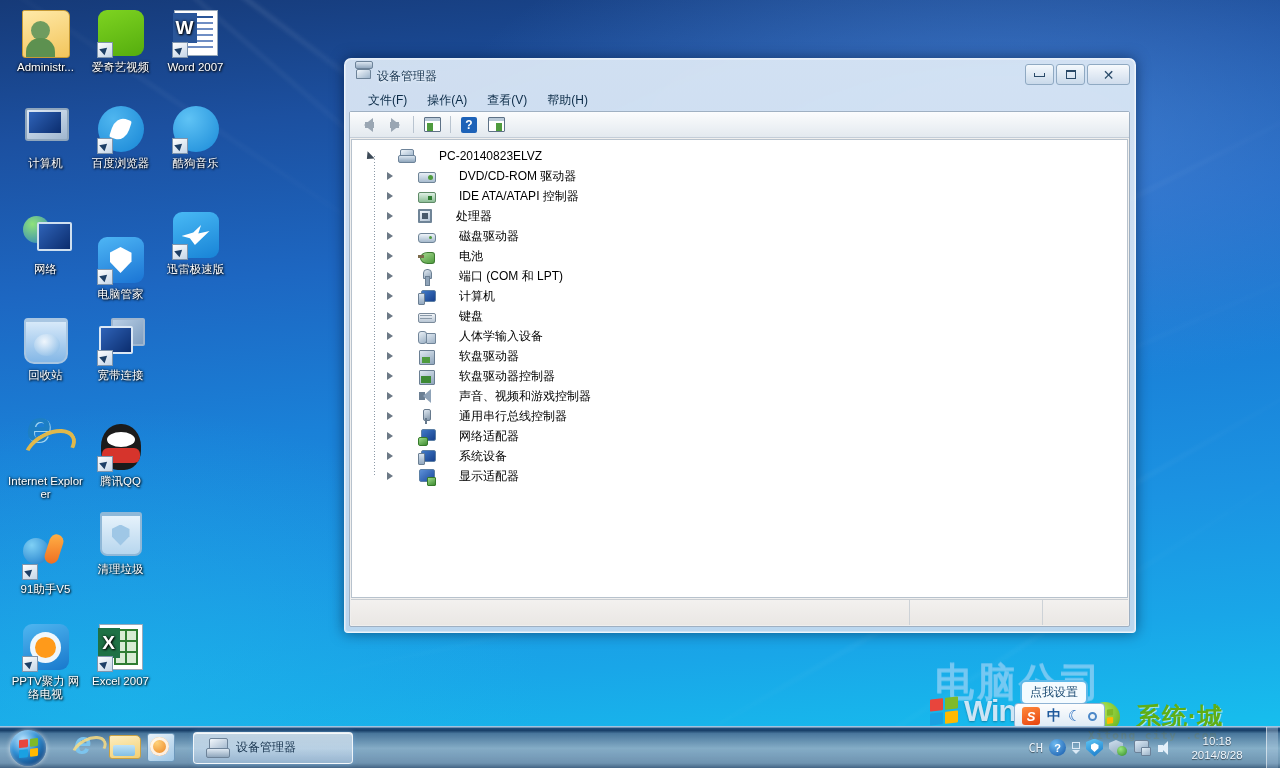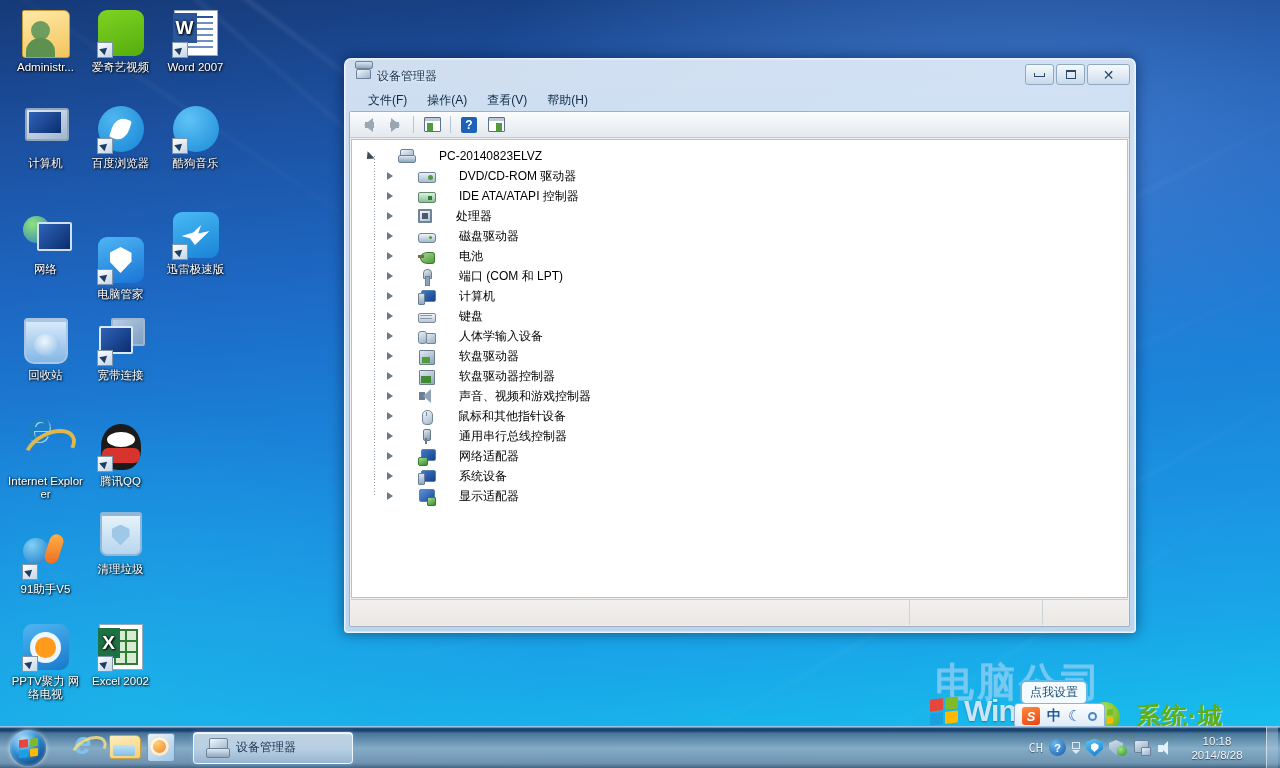--- a/index.html
+++ b/index.html
@@ -533,21 +533,21 @@
           <div class="art-pptv" style="position: absolute; left: 50%; top: 0px; transform: translateX(-50%);"></div>
           <span class="shortcut-arrow"></span>
         </div>
         <span class="lbl">PPTV聚力 网络电视</span>
       </div>
       <div class="dicon" style="left: 83px; top: 620px;">
         <div class="glyph">
           <div class="art-excel" style="position: absolute; left: 50%; top: 0px; transform: translateX(-50%);"></div>
           <span class="shortcut-arrow"></span>
         </div>
-        <span class="lbl">Excel 2002</span>
+        <span class="lbl">Excel 2007</span>
       </div>
     </div>
 
   <div id="watermark-brand">电脑公司</div>
   <div id="watermark-win">
     <span class="winflag">
         <i class="wf1"></i>
         <i class="wf2"></i>
         <i class="wf3"></i>
         <i class="wf4"></i>
@@ -680,25 +680,20 @@
             </div>
             <div class="trow child">
               <span class="exp collapsed"></span>
               <span class="ticn g-floppyc"></span>
               <span class="tlabel">软盘驱动器控制器</span>
             </div>
             <div class="trow child">
               <span class="exp collapsed"></span>
               <span class="ticn g-sound"></span>
               <span class="tlabel">声音、视频和游戏控制器</span>
-            </div>
-            <div class="trow child">
-              <span class="exp collapsed"></span>
-              <span class="ticn g-mouse"></span>
-              <span class="tlabel">鼠标和其他指针设备</span>
             </div>
             <div class="trow child">
               <span class="exp collapsed"></span>
               <span class="ticn g-usb"></span>
               <span class="tlabel">通用串行总线控制器</span>
             </div>
             <div class="trow child">
               <span class="exp collapsed"></span>
               <span class="ticn g-net"></span>
               <span class="tlabel">网络适配器</span>

